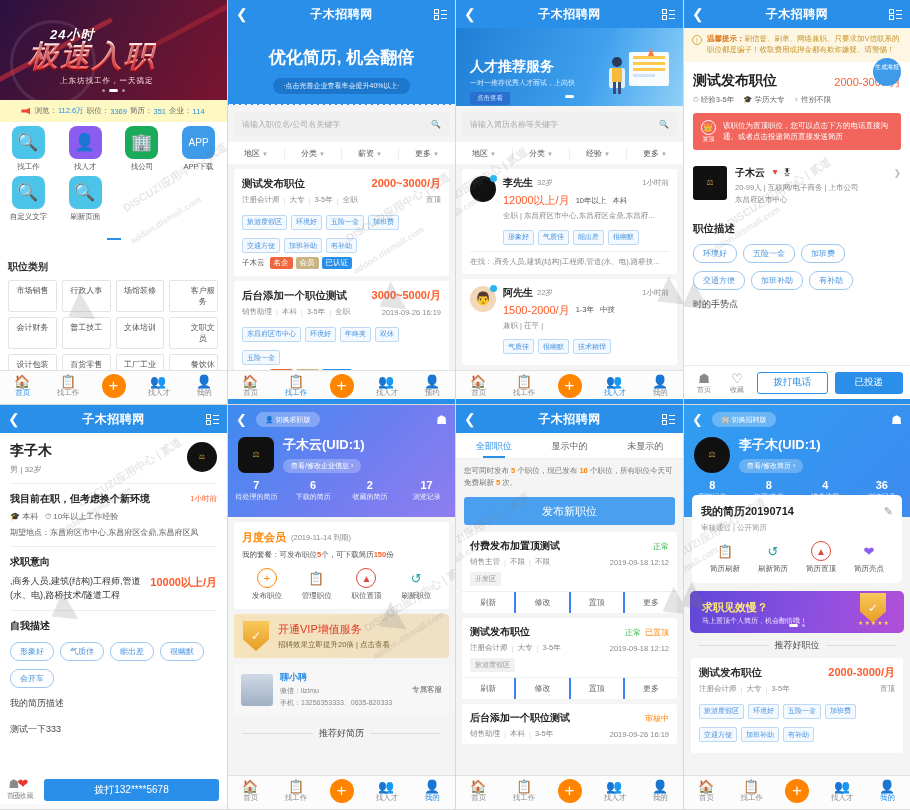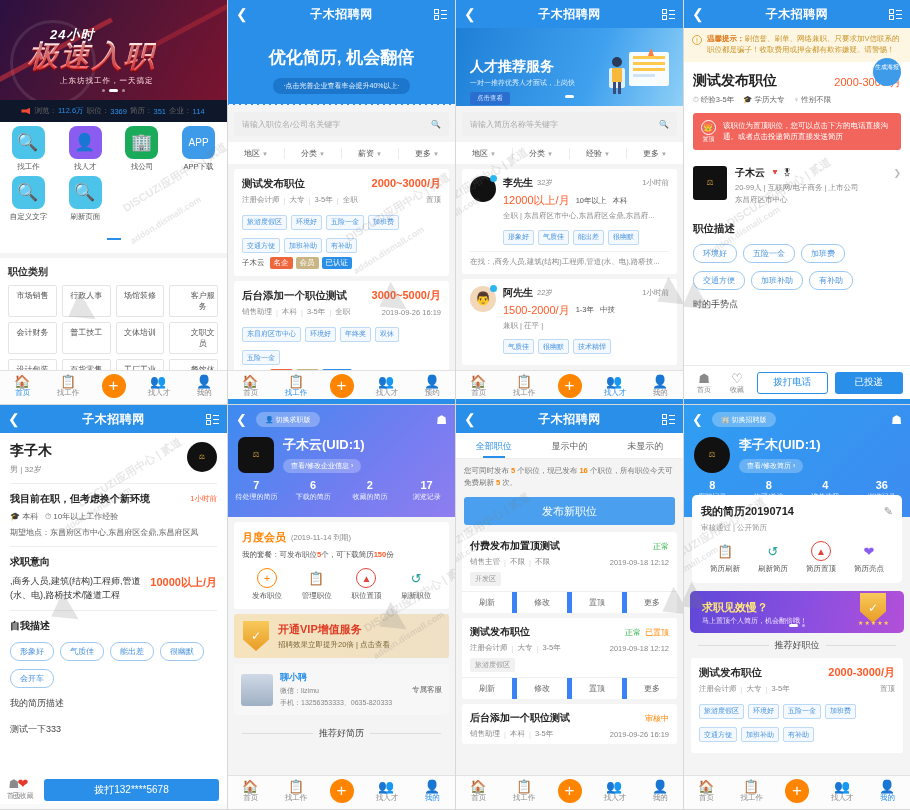--- a/index.html
+++ b/index.html
@@ -67,30 +67,30 @@
             letter-spacing:1px; text-shadow:0 1px 3px rgba(0,0,0,.5); z-index:3;}
   .heroBig { position:absolute; left:28px; top:36px; font-size:30px; font-weight:bold; font-style:italic; z-index:3;
              background:linear-gradient(#fff,#ffb9b9 50%,#ff2b2b); -webkit-background-clip:text; background-clip:text;
              color:transparent; letter-spacing:2px; text-shadow:0 2px 0 rgba(160,0,0,.45);}
   .heroSub { position:absolute; left:60px; top:76px; color:#ffdede; font-size:7.5px; letter-spacing:1px; z-index:3;}
   .dots { position:absolute; left:0; right:0; bottom:4px; text-align:center; z-index:4;}
   .dots span { display:inline-block; width:3px; height:3px; background:rgba(255,255,255,.5); border-radius:2px; margin:0 2px;}
   .dots span.on { width:9px; background:#fff;}
   .clock { position:absolute; left:10px; top:20px; width:86px; height:86px; border:3px solid rgba(255,255,255,.10); border-radius:50%;}
   .slash { position:absolute; width:140px; height:5px; background:rgba(255,60,60,.45); transform:rotate(-28deg); }
-  .statbar { background:#0f172a; height:22px; display:flex; align-items:center; justify-content:center; font-size:7.5px; color:#666;}
+  .statbar { background:#fef9c3; height:22px; display:flex; align-items:center; justify-content:center; font-size:7.5px; color:#666;}
   .statbar b { color:#2a8fe8; font-weight:normal; margin:0 1px;}
   .horn { width:9px;height:7px;background:#f04a32;margin-right:4px;clip-path:polygon(0 30%,55% 30%,100% 0,100% 100%,55% 70%,0 70%);}
   .gridicons { background:#fff; display:flex; flex-wrap:wrap; padding:4px 0 6px;}
   .gi { width:25%; text-align:center; font-size:7.5px; color:#555; margin-bottom:4px;}
   .gibox { width:33px;height:33px;border-radius:8px;margin:0 auto 3px; display:flex;align-items:center;justify-content:center;
            color:#fff;font-size:17px;}
   .underline { text-align:center; padding-bottom:3px;}
   .underline i{display:inline-block;width:14px;height:2px;background:#2a8fe8;}
-  .catbox { background:#fff; margin-top:5px; padding:7px 8px 4px;}
+  .catbox { background:#fff; padding:7px 8px 4px;}
   .catttl { font-size:10px; font-weight:bold; color:#2b2b2b; margin-bottom:6px;}
   .cats { display:flex; flex-wrap:wrap; }
   .cat { width:calc(25% - 4px); margin:0 5px 5px 0; border:1px solid #e4e4e4; border-radius:2px; text-align:center;
          font-size:8px; color:#555; padding:4px 0;}
   .cat:nth-child(4n){margin-right:0;padding-left:18px;}
   .expand { text-align:center; font-size:8px; color:#2a8fe8; padding:2px 0 5px; letter-spacing:2px;}
 
   
   .bnr2 { height:78px; background:#2a8fe8; position:relative; }
   .bnr2 .b1 { position:absolute; top:18px; left:0; right:0; text-align:center; color:#fff; font-size:17px; font-weight:bold;}
@@ -176,21 +176,21 @@
   .vipbox .p{font-size:7.5px;color:#555;margin-top:5px;}
   .vipbox .p b{color:#ff5a28;}
   .acts{display:flex;margin-top:8px;}
   .acts .a{flex:1;text-align:center;font-size:7.5px;color:#555;}
   .acts .a .ic{width:20px;height:20px;margin:0 auto 3px;border-radius:50%;display:flex;align-items:center;
                justify-content:center;font-size:11px;}
   .vipban{margin:0 6px;background:linear-gradient(90deg,#f5e3bc,#efe0c5);border-radius:3px;padding:7px 9px;display:flex;align-items:center;}
   .shield{width:26px;height:30px;background:linear-gradient(#f7c95b,#e89c24);
           clip-path:polygon(0 0,100% 0,100% 62%,50% 100%,0 62%);display:flex;align-items:center;justify-content:center;
           color:#fff;font-size:12px;}
-  .vipban .t1{color:#e03b24;font-size:11px;font-weight:bold;}
+  .vipban .t1{color:#e03b24;font-size:11px;font-weight:normal;}
   .vipban .t2{color:#7a6438;font-size:7.5px;margin-top:3px;}
   .svc{margin:6px;background:#f7f7f7;border-radius:4px;padding:7px;display:flex;align-items:center;gap:7px;}
   .svc .ph{width:32px;height:32px;border-radius:3px;background:linear-gradient(#cfd9e6,#9fb0c4);}
   .svc .nm{color:#2a8fe8;font-size:9px;font-weight:bold;}
   .svc .ln{font-size:7px;color:#888;margin-top:2px;}
   .svc .rt{margin-left:auto;font-size:7.5px;color:#666;}
   .divttl{display:flex;align-items:center;gap:6px;padding:6px 14px;font-size:9px;color:#444;}
   .divttl:before,.divttl:after{content:"";flex:1;height:1px;background:#ddd;}
 
   
@@ -203,21 +203,21 @@
   .pubbtn{margin:2px 8px 7px;height:28px;background:#4aa0ef;border-radius:3px;color:#fff;font-size:11px;
           display:flex;align-items:center;justify-content:center;}
   .jcard{background:#fff;margin:5px 6px;border-radius:3px;}
   .jcard .bd{padding:7px 8px 5px;}
   .jcard .t{font-size:10px;font-weight:bold;color:#222;}
   .jcard .st{margin-left:auto;font-size:8px;color:#35b44a;}
   .jcard .st.o{color:#ff8400;}
   .jcard .m{font-size:7.5px;color:#888;margin-top:4px;}
   .gtag{display:inline-block;background:#f1f1f1;color:#999;font-size:7px;border-radius:2px;padding:2px 5px;margin-top:5px;}
   .jops{display:flex;border-top:1px solid #f0f0f0;}
-  .jops div{flex:1;text-align:center;font-size:8px;color:#666;padding:5px 0;border-right:5px solid #3b82f6;}
+  .jops div{flex:1;text-align:center;font-size:8px;color:#666;padding:5px 0;border-right:2px solid #3b82f6;}
   .jops div:last-child{border-right:none;}
 
   
   .rcard{background:#fff;margin:-22px 8px 0;border-radius:5px;padding:9px;position:relative;z-index:5;}
   .rcard .t{font-size:11px;font-weight:bold;color:#222;}
   .rcard .s{font-size:7.5px;color:#999;margin-top:4px;}
   .pban{margin:8px 6px 0;height:42px;border-radius:5px;position:relative;overflow:hidden;
         background:linear-gradient(100deg,#6048d8,#8a4fe0 55%,#b24fd8);}
   .pban .t1{position:absolute;left:12px;top:9px;color:#ffe77a;font-size:11px;font-weight:bold;}
   .pban .t2{position:absolute;left:12px;top:25px;color:#f0e2ff;font-size:7px;}

